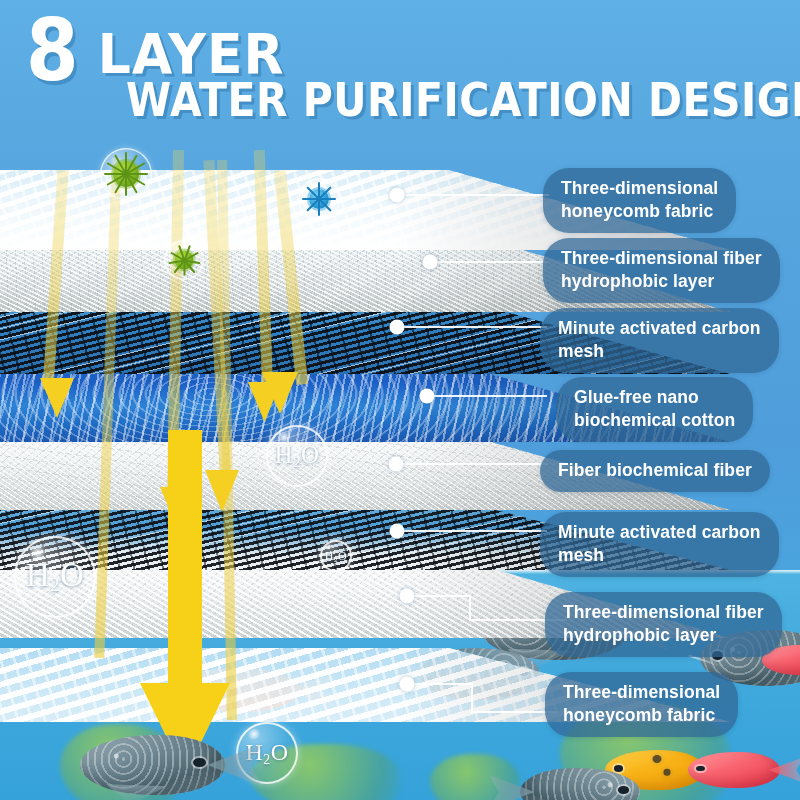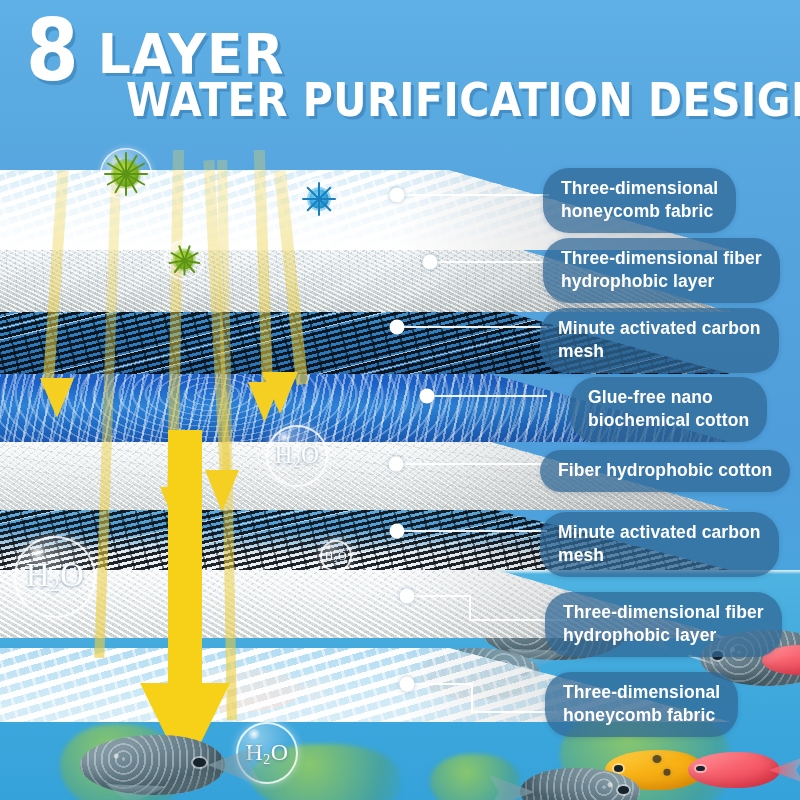--- a/index.html
+++ b/index.html
@@ -486,23 +486,23 @@
     <div class="seg" style="left:64px;top:28px;width:86px;height:2px;"></div>
   </div>
   <div class="dot" style="left:407px;top:684px;"></div>
 
   <div class="pill" style="left:543px;top:168px;">Three-dimensional
 honeycomb fabric</div>
   <div class="pill" style="left:543px;top:238px;">Three-dimensional fiber
 hydrophobic layer</div>
   <div class="pill" style="left:540px;top:308px;">Minute activated carbon
 mesh</div>
-  <div class="pill" style="left:570px;top:377px;">Glue-free nano
+  <div class="pill" style="left:556px;top:377px;">Glue-free nano
 biochemical cotton</div>
-  <div class="pill" style="left:540px;top:450px;">Fiber hydrophobic cotton</div>
+  <div class="pill" style="left:540px;top:450px;">Fiber biochemical fiber</div>
   <div class="pill" style="left:540px;top:512px;">Minute activated carbon
 mesh</div>
   <div class="pill" style="left:545px;top:592px;">Three-dimensional fiber
 hydrophobic layer</div>
   <div class="pill" style="left:545px;top:672px;">Three-dimensional
 honeycomb fabric</div>
 
   <div class="title">
     <div class="t-row1">
       <div class="big8">8</div>

